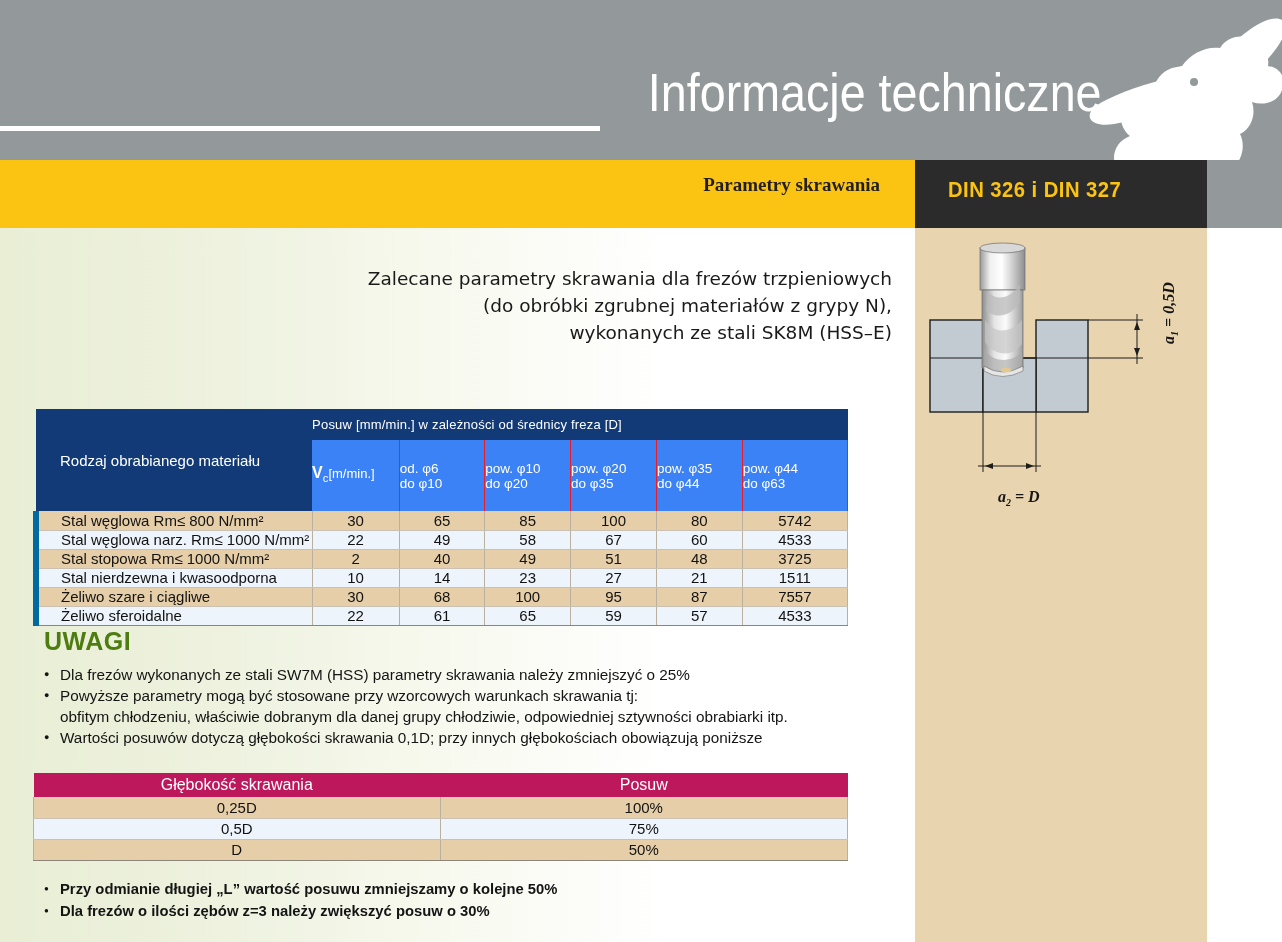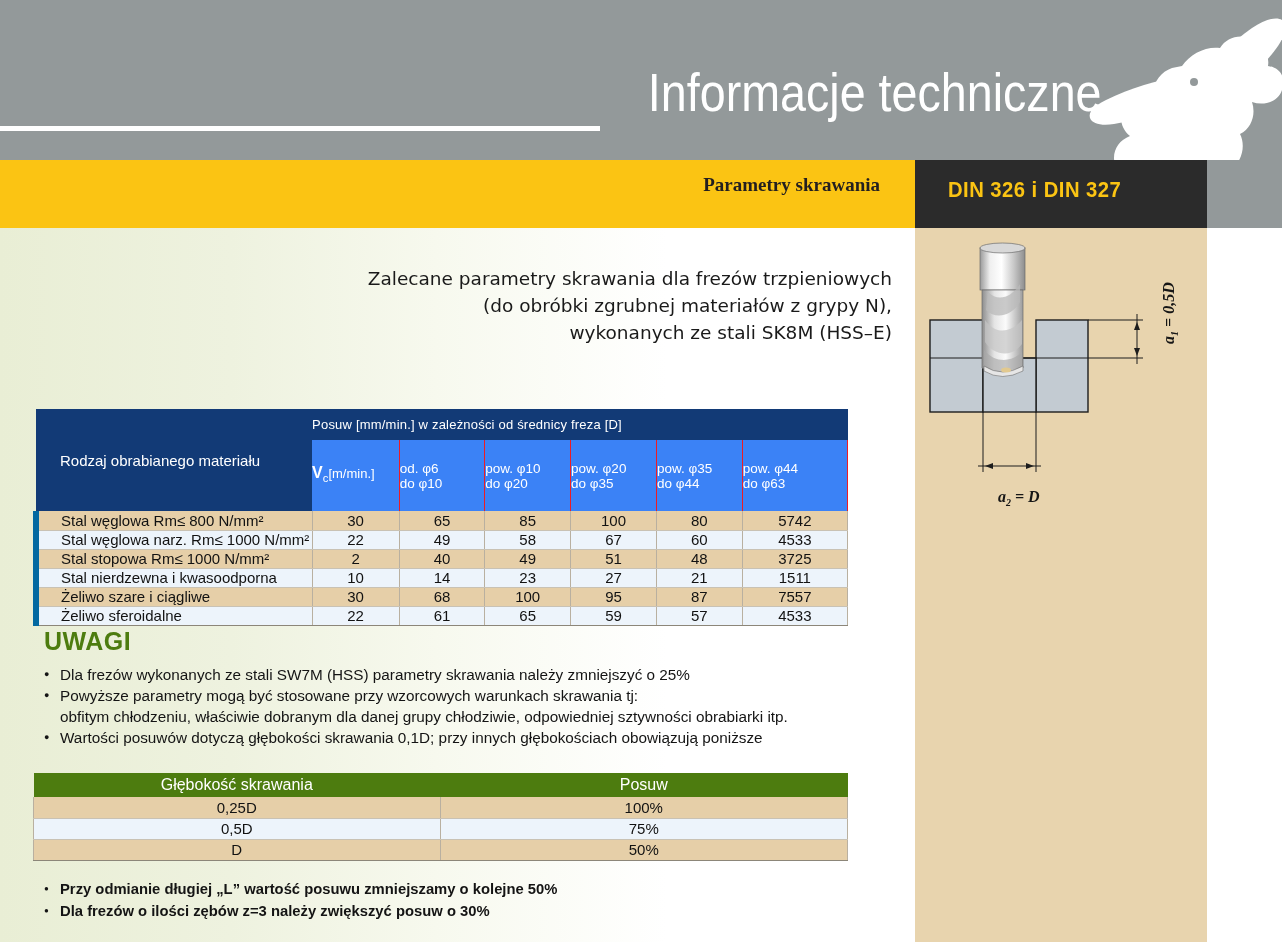--- a/index.html
+++ b/index.html
@@ -172,21 +172,21 @@
   }
   .note-sub { padding-left:16px; }
 
   
   .depth-table {
     position:absolute; left:33px; top:773px; width:815px;
     border-collapse:collapse;
     font-family:"Liberation Sans Narrow","Liberation Sans", sans-serif;
   }
   .depth-table th {
-    background:#4d7c0f; color:#ffffff;
+    background:#be185d; color:#ffffff;
     height:24px; font-size:16px; font-weight:normal;
     text-align:center;
   }
   .depth-table td {
     height:21px; font-size:15px; text-align:center;
     color:#121212;
     border-right:1px solid #b9b0a0;
     border-bottom:1px solid #c9c2b4;
   }
   .depth-table td:first-child { border-left:1px solid #b9b0a0; }

